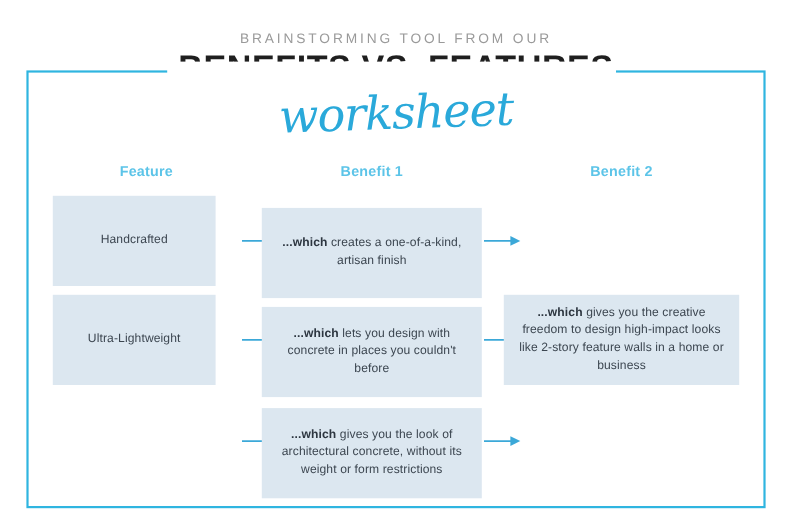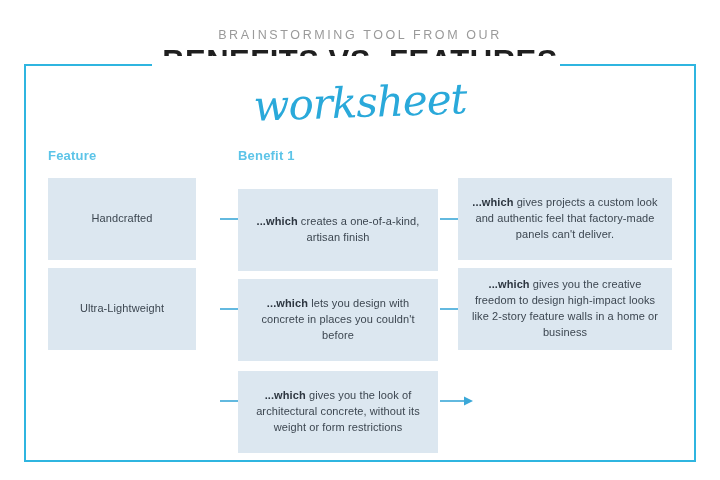--- a/index.html
+++ b/index.html
@@ -87,20 +87,21 @@
   .col-headers {
     position: absolute;
     left: 48px;
     top: 148px;
     width: 624px;
     height: 20px;
   }
   .col-head {
     position: absolute;
     top: 0;
+    text-align: center;
     font-size: 13px;
     font-weight: 700;
     color: #5cc4e8;
     letter-spacing: 0.2px;
   }
   .col-head.c1 { left: 0px;   width: 170px; }
   .col-head.c2 { left: 190px; width: 200px; }
   .col-head.c3 { left: 410px; width: 214px; }
 
   .grid {
@@ -161,42 +162,40 @@
   <div class="eyebrow">BRAINSTORMING TOOL FROM OUR</div>
   <div class="title">BENEFITS VS. FEATURES</div>
   <div class="script">worksheet</div>
 
   <div class="frame"></div>
   <div class="frame-notch"></div>
 
   <div class="col-headers">
     <div class="col-head c1">Feature</div>
     <div class="col-head c2">Benefit 1</div>
+    <div class="col-head c3">Benefit 2</div>
   </div>
 
   <div class="grid">
 
     <div class="row r1">
       <div class="cell c1">
         <span class="txt">Handcrafted</span>
       </div>
       <svg class="arrow a1" viewBox="0 0 34 12">
         <path d="M0 6 H26" stroke="#3ba8d8" stroke-width="1.6" fill="none"></path>
         <path d="M24 1.5 L33 6 L24 10.5 Z" fill="#3ba8d8"></path>
       </svg>
       <div class="cell c2">
         <span class="txt"><span class="which">...which</span><span> creates a one-of-a-kind, artisan finish</span></span>
       </div>
       <svg class="arrow a2" viewBox="0 0 34 12">
         <path d="M0 6 H26" stroke="#3ba8d8" stroke-width="1.6" fill="none"></path>
         <path d="M24 1.5 L33 6 L24 10.5 Z" fill="#3ba8d8"></path>
       </svg>
-      <div class="cell c3">
-        <span class="txt"><span class="which">...which</span><span> gives projects a custom look and authentic feel that factory-made panels can't deliver.</span></span>
-      </div>
     </div>
 
     <div class="row r2">
       <div class="cell c1">
         <span class="txt">Ultra-Lightweight</span>
       </div>
       <svg class="arrow a1" viewBox="0 0 34 12">
         <path d="M0 6 H26" stroke="#3ba8d8" stroke-width="1.6" fill="none"></path>
         <path d="M24 1.5 L33 6 L24 10.5 Z" fill="#3ba8d8"></path>
       </svg>

